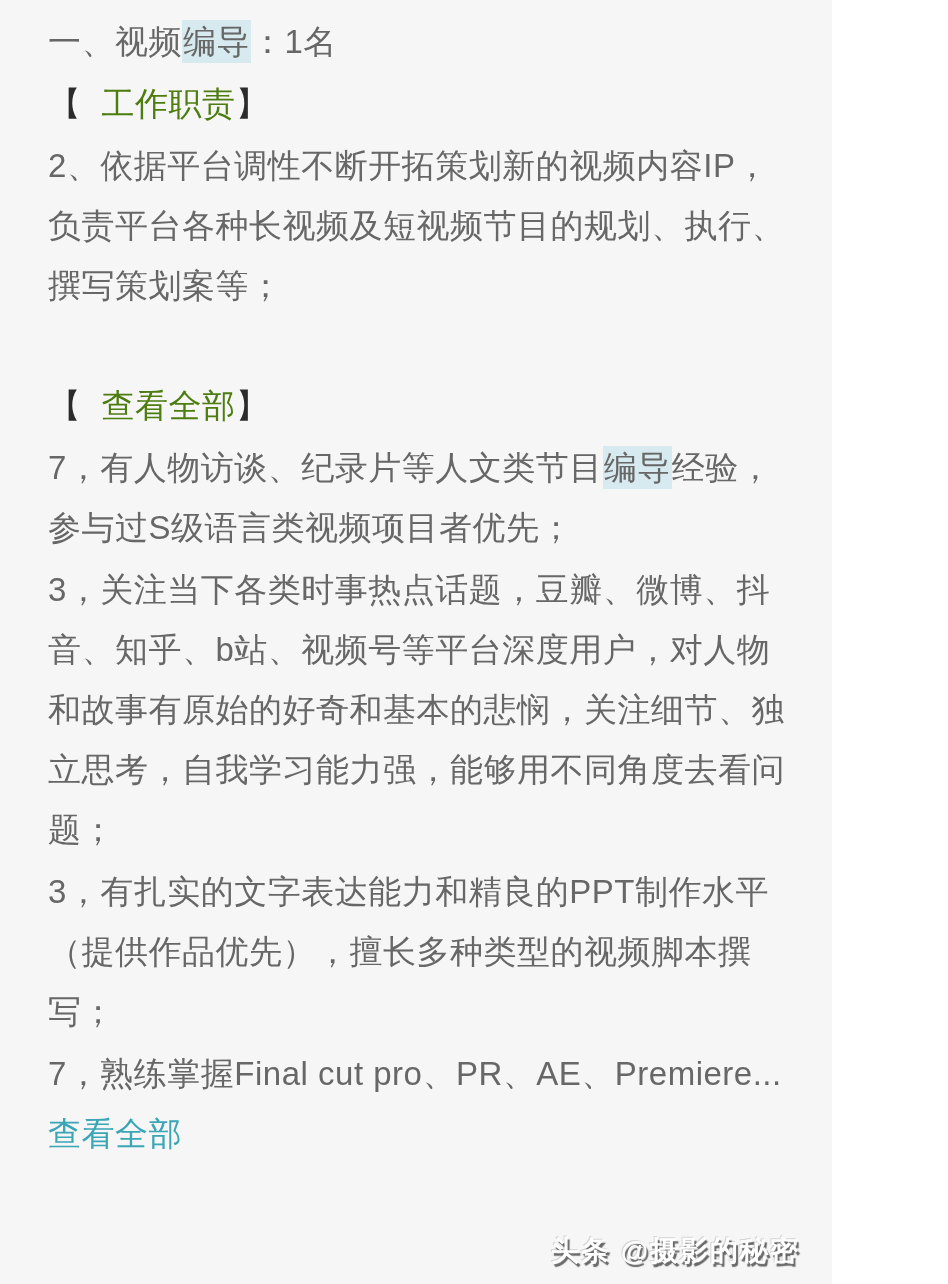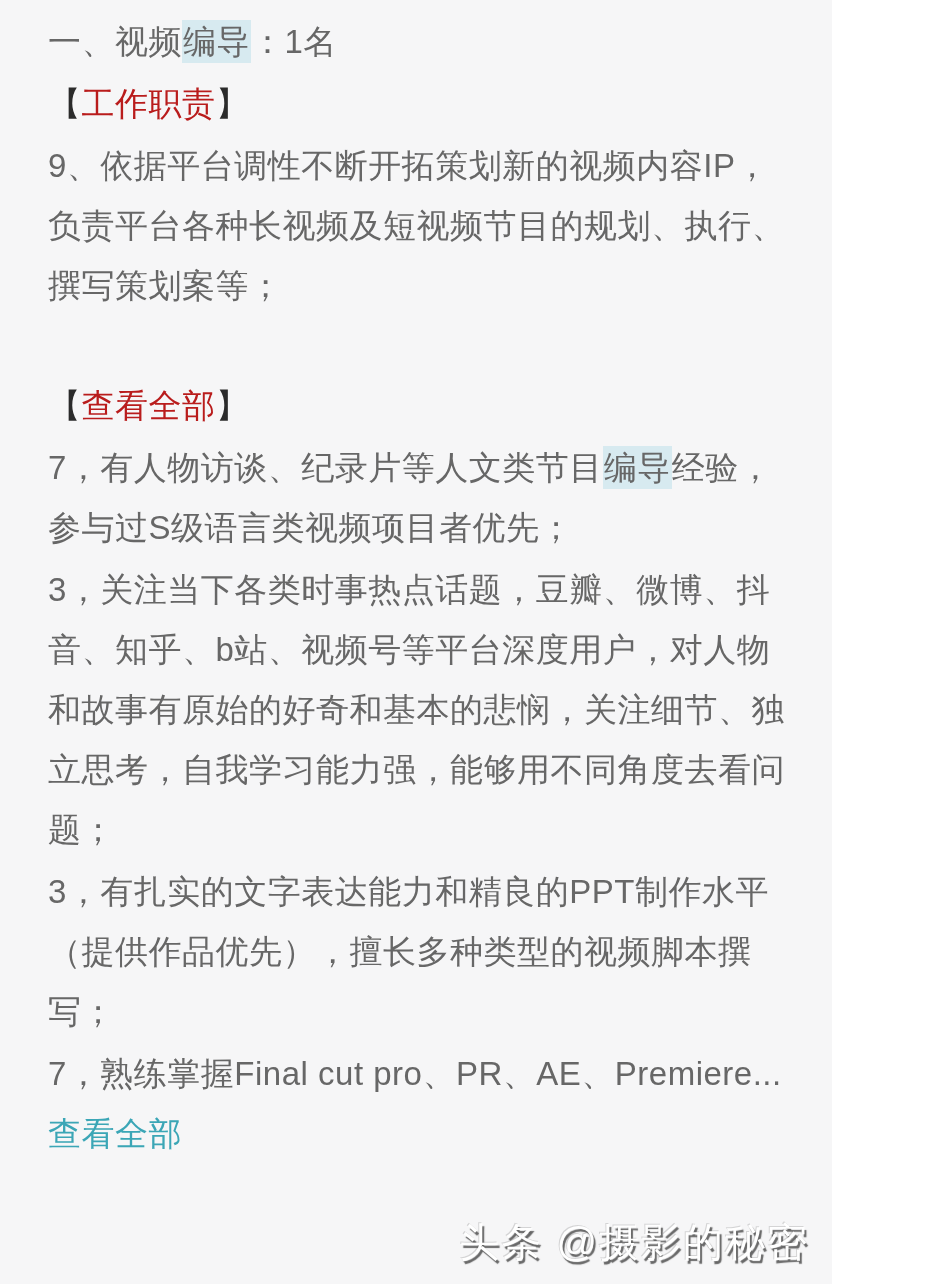--- a/index.html
+++ b/index.html
@@ -22,59 +22,60 @@
     letter-spacing: 0.5px;
   }
   .doc p {
     margin: 0 0 2px 0;
     white-space: pre-wrap;
   }
   .heading .bracket {
     color: #2b2b2b;
   }
   .heading .heading-text {
-    color: #b91c1c;
+    color: #4d7c0f;
+    margin-left: 20px;
   }
   mark.hl {
     background: var(--hl, #d7eaf0);
     color: inherit;
     padding: 3px 1px;
   }
   .view-all {
     color: var(--link, #3ba6b6);
     text-decoration: none;
     cursor: pointer;
   }
   .section-gap {
     height: 58px;
   }
   .watermark {
     position: absolute;
-    right: 23px;
+    right: 32px;
     bottom: 14px;
-    font-size: 40px;
-    font-weight: 400;
+    font-size: 28px;
+    font-weight: 700;
     color: #ffffff;
     letter-spacing: 2px;
     text-shadow: 2px 3px 1px rgba(88,88,88,0.9), -1px -1px 0 rgba(150,150,150,0.35);
     white-space: nowrap;
   }
 </style>
 </head>
 <body>
 
 <div class="page" style="background: rgb(246, 246, 247); --hl: #d7eaf0; --link: #3ba6b6;">
   <div class="doc" style="color: rgb(103, 103, 103);">
 
     <p><span>一、视频</span><mark class="hl">编导</mark><span>：1名</span></p>
 
     <p class="heading"><span class="bracket">【</span><span class="heading-text">工作职责</span><span class="bracket">】</span></p>
 
 
-    <p>9、依据平台调性不断开拓策划新的视频内容IP，负责平台各种长视频及短视频节目的规划、执行、撰写策划案等；</p>
+    <p>2、依据平台调性不断开拓策划新的视频内容IP，负责平台各种长视频及短视频节目的规划、执行、撰写策划案等；</p>
 
 
     <div class="section-gap"></div>
 
     <p class="heading"><span class="bracket">【</span><span class="heading-text">查看全部</span><span class="bracket">】</span></p>
 
     <p><span>7，有人物访谈、纪录片等人文类节目</span><mark class="hl">编导</mark><span>经验，参与过S级语言类视频项目者优先；</span></p>
 
     <p>3，关注当下各类时事热点话题，豆瓣、微博、抖音、知乎、b站、视频号等平台深度用户，对人物和故事有原始的好奇和基本的悲悯，关注细节、独立思考，自我学习能力强，能够用不同角度去看问题；</p>
 

